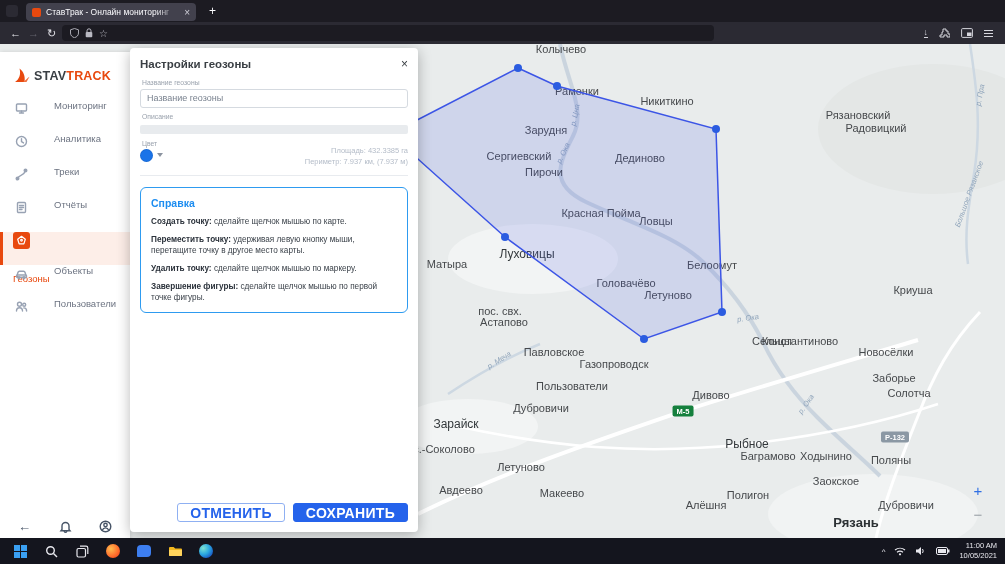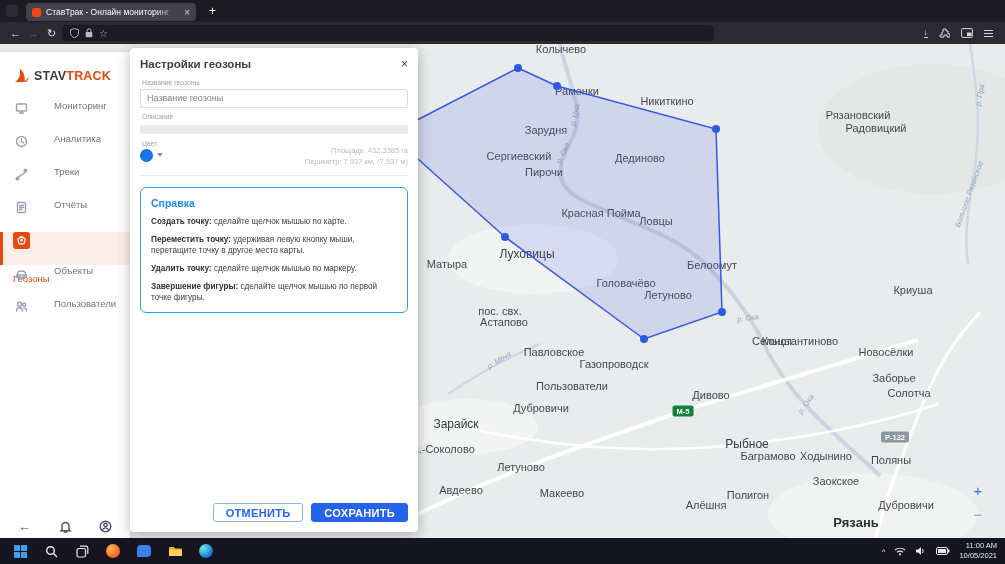--- a/index.html
+++ b/index.html
@@ -87,21 +87,21 @@
   .color-ctrl{display:flex;align-items:center;gap:4px;cursor:pointer;margin-top:2px;}
   .color-dot{width:13px;height:13px;border-radius:50%;background:#1a73e8;box-shadow:0 0 0 1px rgba(0,0,0,.08) inset;}
   .metrics{text-align:right;font-size:7.5px;color:#b4bcc8;line-height:1.55;padding-top:5px;}
   .divider{border:none;border-top:1px solid #e8ebef;margin:7px 0 11px;}
   .help-box{border:1px solid #2e9bf0;border-radius:6px;padding:9px 10px;color:#3a4149;}
   .help-title{color:#1d8df0;font-weight:bold;font-size:10.5px;margin-bottom:7px;}
   .help-box p{font-size:8.2px;margin:0 0 7px;line-height:1.35;}
   .help-box p:last-child{margin-bottom:0;}
   .help-box b{color:#2b323b;}
   .modal-actions{position:absolute;bottom:10px;right:10px;display:flex;gap:8px;}
-  .btn{height:19px;border-radius:3px;font-size:11px;font-weight:bold;padding:0 12px;
+  .btn{height:19px;border-radius:3px;font-size:14px;font-weight:bold;padding:0 12px;
        font-family:"Liberation Sans",sans-serif;letter-spacing:.3px;cursor:pointer;}
   .btn-outline{background:#fff;border:1px solid #8fb0f2;color:#2563eb;}
   .btn-primary{background:#2563eb;border:1px solid #2563eb;color:#fff;}
 
   
   .taskbar{position:absolute;left:0;right:0;bottom:0;height:26px;background:#14151e;z-index:60;
            display:flex;align-items:center;}
   .tb-left{display:flex;align-items:center;gap:15px;padding-left:12px;height:100%;}
   .tb-app{width:16px;height:16px;display:flex;align-items:center;justify-content:center;cursor:pointer;}
   .circle{width:14px;height:14px;border-radius:50%;}

